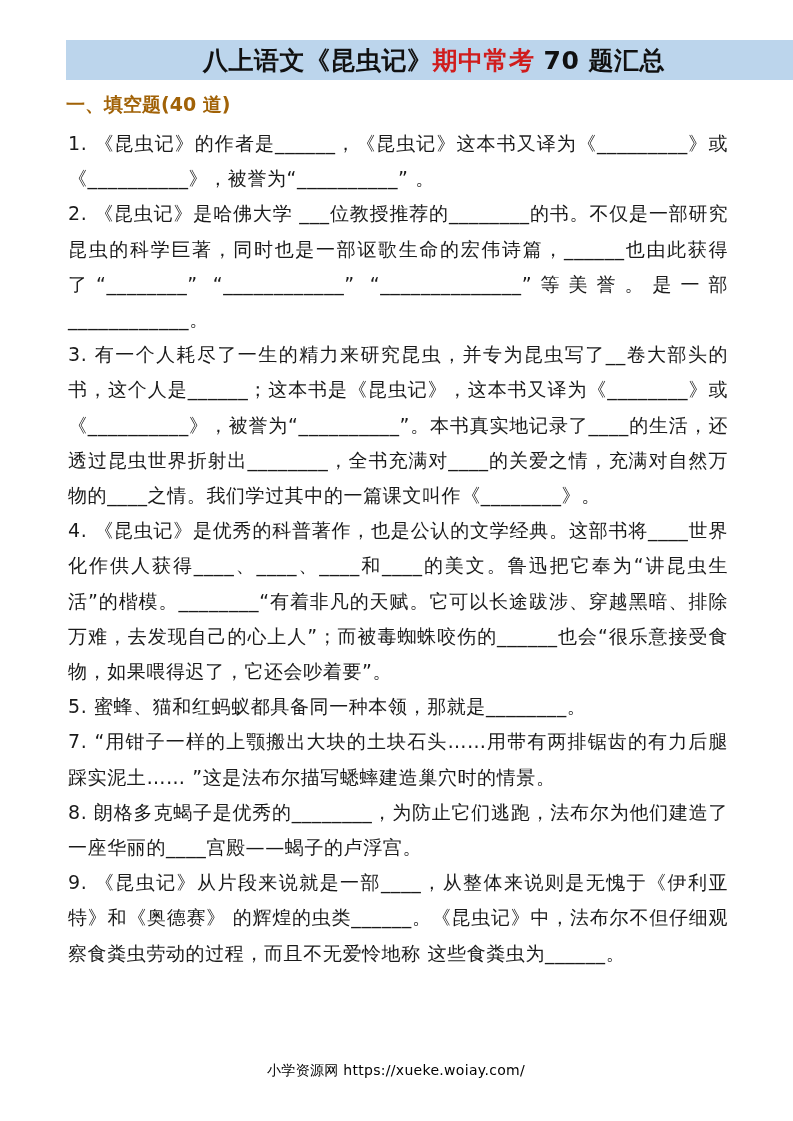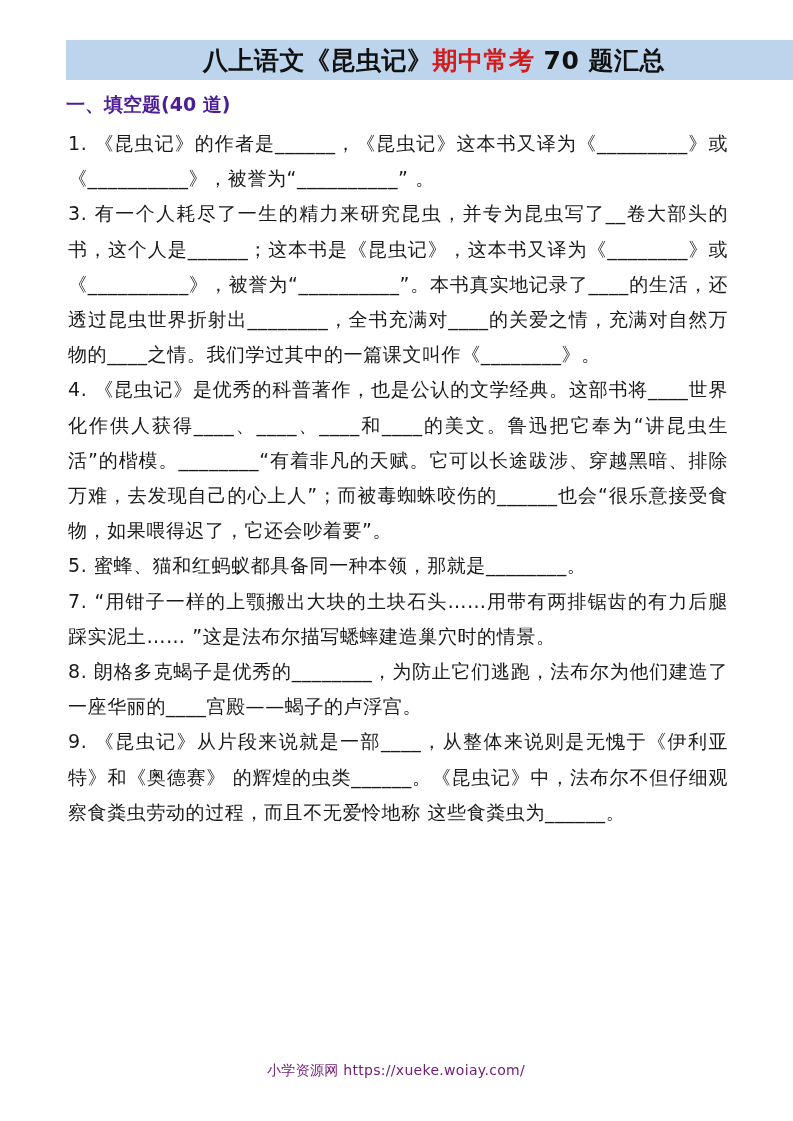--- a/index.html
+++ b/index.html
@@ -35,21 +35,21 @@
     }
     .banner-title .red {
       color: #d01c1c;
     }
     .section-heading {
       position: absolute;
       left: 66px;
       top: 92px;
       font-size: 19px;
       font-weight: bold;
-      color: #4c1d95;
+      color: #a16207;
       white-space: nowrap;
     }
     .content {
       position: absolute;
       left: 68px;
       top: 126px;
       width: 660px;
     }
     .q {
       font-size: 19px;
@@ -62,37 +62,38 @@
     }
     .u {
     }
     .footer {
       position: absolute;
       left: 0;
       width: 792px;
       top: 1062px;
       text-align: center;
       font-size: 14px;
-      color: #701a75;
+      color: #000000;
       letter-spacing: 0.3px;
     }
   </style>
 </head>
 <body>
 
 <div class="banner">
   <div class="banner-title">
     <span>八上语文《昆虫记》</span><span class="red">期中常考</span><span> 70 题汇总</span>
   </div>
 </div>
 
 <div class="section-heading">一、填空题(40 道)</div>
 
 <div class="content">
   <p class="q">1. 《昆虫记》的作者是______，《昆虫记》这本书又译为《_________》或《__________》，被誉为“__________” 。</p>
+  <p class="q">2. 《昆虫记》是哈佛大学 ___位教授推荐的________的书。不仅是一部研究昆虫的科学巨著，同时也是一部讴歌生命的宏伟诗篇，______也由此获得了“________” “____________” “______________”等美誉。是一部____________。</p>
   <p class="q">3. 有一个人耗尽了一生的精力来研究昆虫，并专为昆虫写了__卷大部头的书，这个人是______；这本书是《昆虫记》，这本书又译为《________》或《__________》，被誉为“__________”。本书真实地记录了____的生活，还透过昆虫世界折射出________，全书充满对____的关爱之情，充满对自然万物的____之情。我们学过其中的一篇课文叫作《________》。</p>
   <p class="q">4. 《昆虫记》是优秀的科普著作，也是公认的文学经典。这部书将____世界化作供人获得____、____、____和____的美文。鲁迅把它奉为“讲昆虫生活”的楷模。________“有着非凡的天赋。它可以长途跋涉、穿越黑暗、排除万难，去发现自己的心上人”；而被毒蜘蛛咬伤的______也会“很乐意接受食物，如果喂得迟了，它还会吵着要”。</p>
   <p class="q">5. 蜜蜂、猫和红蚂蚁都具备同一种本领，那就是________。</p>
   <p class="q"><span>7. “用钳子一样的上颚搬出大块的土块石头……用带有两排锯齿的有力后腿踩实泥土…… ”这是法布尔描写</span><span class="u">蟋蟀</span><span>建造巢穴时的情景。</span></p>
   <p class="q">8. 朗格多克蝎子是优秀的________，为防止它们逃跑，法布尔为他们建造了一座华丽的____宫殿——蝎子的卢浮宫。</p>
   <p class="q">9. 《昆虫记》从片段来说就是一部____，从整体来说则是无愧于《伊利亚特》和《奥德赛》 的辉煌的虫类______。《昆虫记》中，法布尔不但仔细观察食粪虫劳动的过程，而且不无爱怜地称 这些食粪虫为______。</p>
 </div>
 
 <div class="footer">小学资源网 https://xueke.woiay.com/</div>
 

